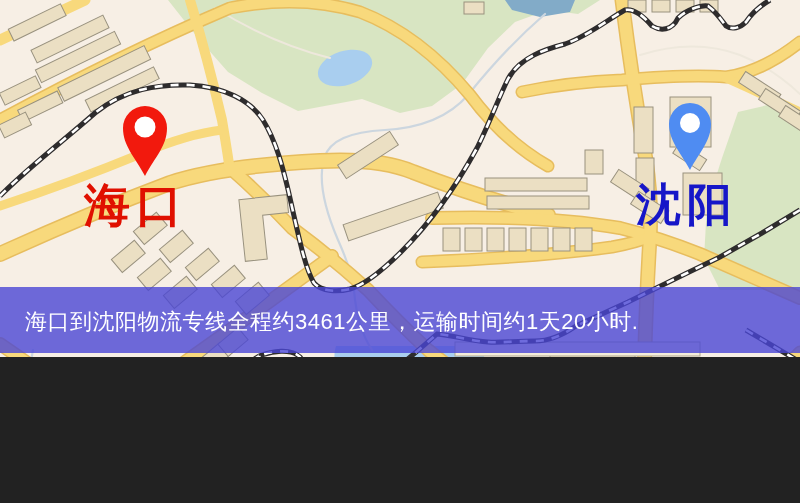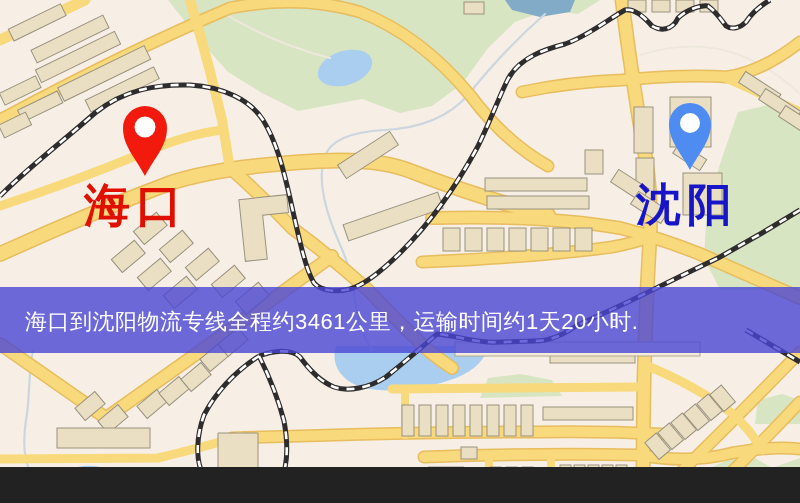--- a/index.html
+++ b/index.html
@@ -1,17 +1,17 @@
 <!DOCTYPE html>
 <html><head>
 <meta charset="utf-8">
 <style>
   html,body{margin:0;padding:0;background:#222;}
   .stage{
-    position:relative;width:800px;height:467px;overflow:hidden;
+    position:relative;width:800px;height:357px;overflow:hidden;
     font-family:"Liberation Sans","DejaVu Sans",sans-serif;
   }
   svg{display:block;}
   .road-casing path{fill:none;stroke-linecap:round;stroke-linejoin:round;}
   .road-fill path{fill:none;stroke-linecap:round;stroke-linejoin:round;}
   .rail-base path{fill:none;stroke-width:5;stroke-linecap:butt;}
   .rail-dash path{fill:none;stroke:#ffffff;stroke-width:2.6;stroke-dasharray:8 8;}
   .bl rect,.bl path{stroke:#99927f;stroke-width:1;}
   .bl-light rect{stroke:#b0a890;stroke-width:1;fill:#f3ecda;}
   .stream path{fill:none;stroke:#ccd6df;stroke-width:2.2;stroke-linecap:round;}

